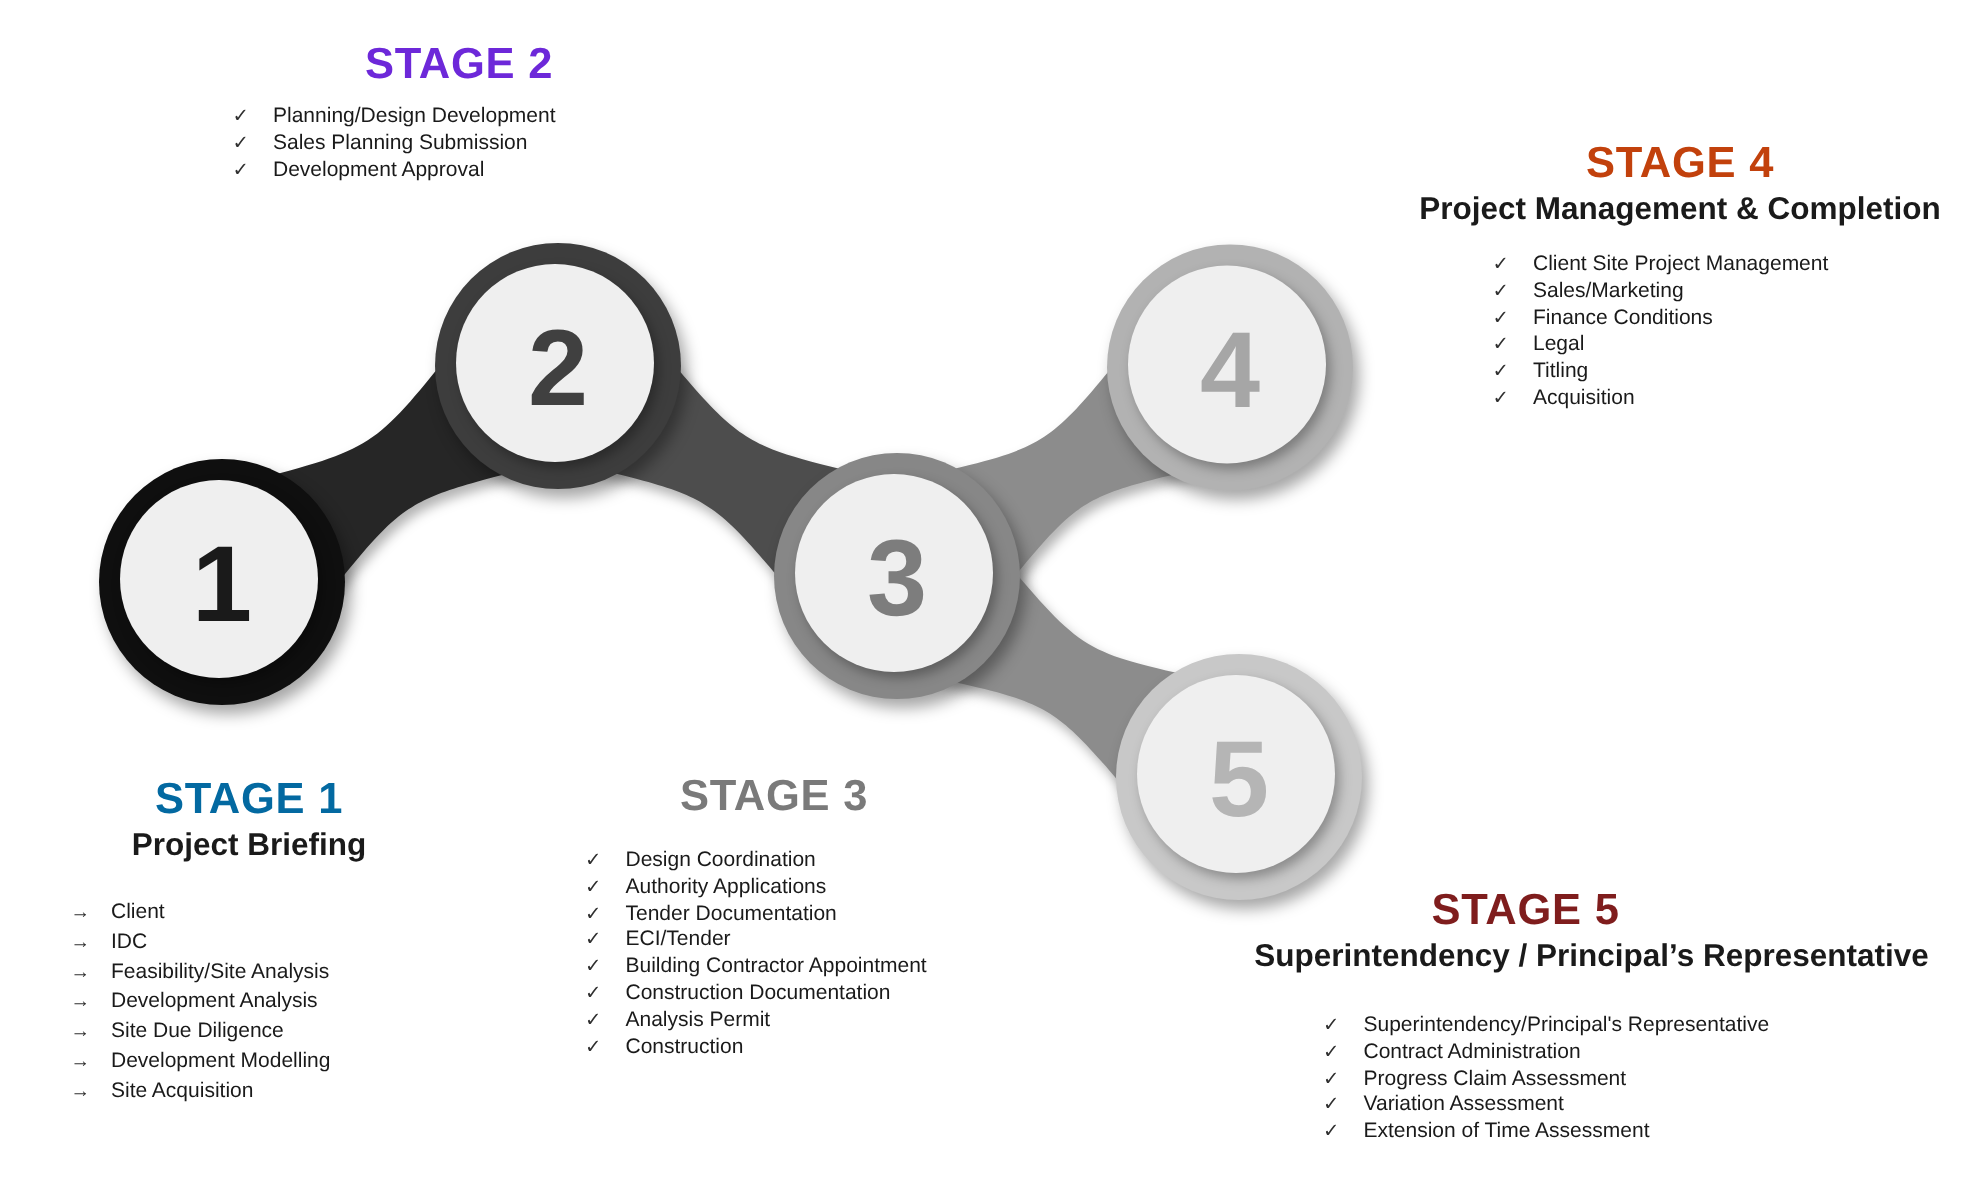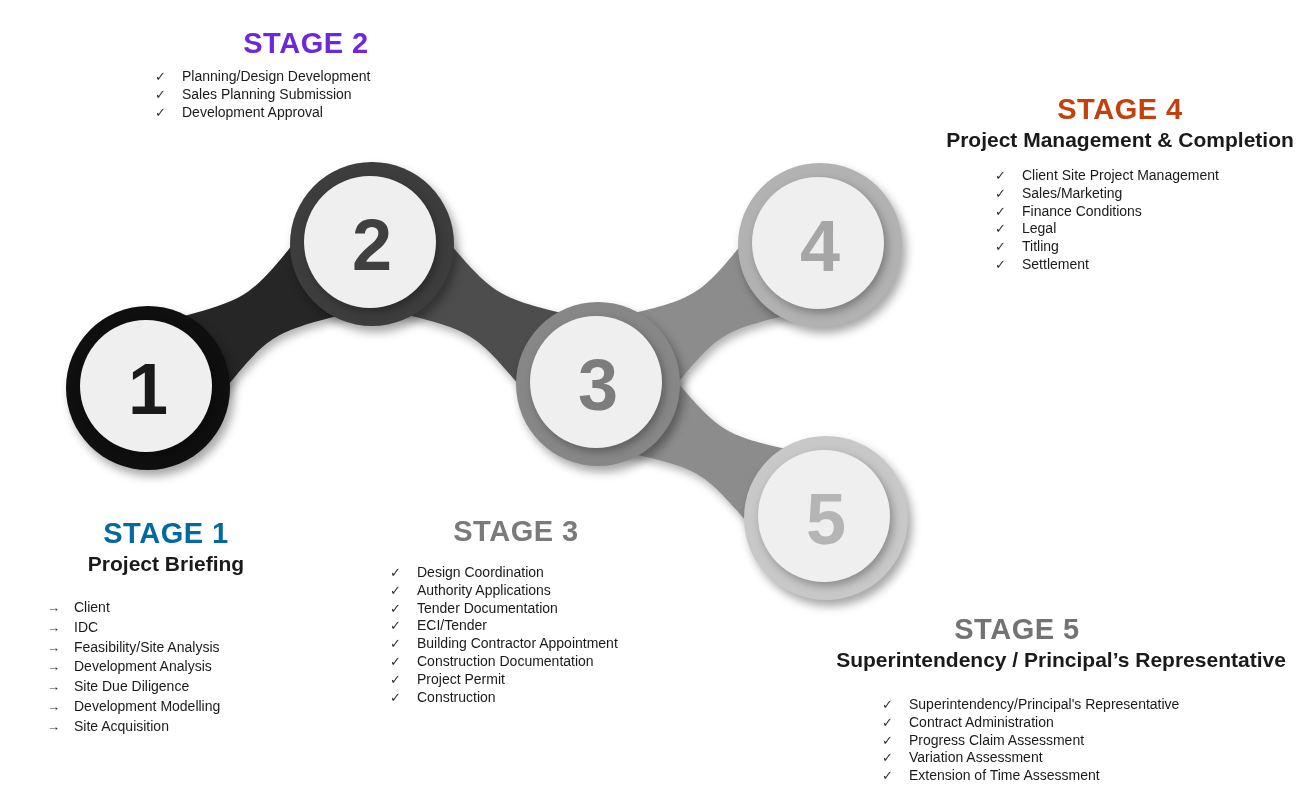--- a/index.html
+++ b/index.html
@@ -155,21 +155,21 @@
       <li>
         <span class="bullet">✓</span>
         <span class="itxt">Building Contractor Appointment</span>
       </li>
       <li>
         <span class="bullet">✓</span>
         <span class="itxt">Construction Documentation</span>
       </li>
       <li>
         <span class="bullet">✓</span>
-        <span class="itxt">Project Permit</span>
+        <span class="itxt">Analysis Permit</span>
       </li>
       <li>
         <span class="bullet">✓</span>
         <span class="itxt">Construction</span>
       </li>
     </ul>
 </div>
 
 <div class="stage-block" id="sb4">
   <div class="stage-title" style="color: #c2410c;">STAGE 4</div>
@@ -190,27 +190,27 @@
       <li>
         <span class="bullet">✓</span>
         <span class="itxt">Legal</span>
       </li>
       <li>
         <span class="bullet">✓</span>
         <span class="itxt">Titling</span>
       </li>
       <li>
         <span class="bullet">✓</span>
-        <span class="itxt">Settlement</span>
+        <span class="itxt">Acquisition</span>
       </li>
     </ul>
 </div>
 
 <div class="stage-block" id="sb5">
-  <div class="stage-title" style="color: #737373; margin-top: 22px;">STAGE 5</div>
+  <div class="stage-title" style="color: #7f1d1d;">STAGE 5</div>
   <div class="stage-subtitle">Superintendency / Principal’s Representative</div>
   <ul class="stage-items">
       <li>
         <span class="bullet">✓</span>
         <span class="itxt">Superintendency/Principal's Representative</span>
       </li>
       <li>
         <span class="bullet">✓</span>
         <span class="itxt">Contract Administration</span>
       </li>

